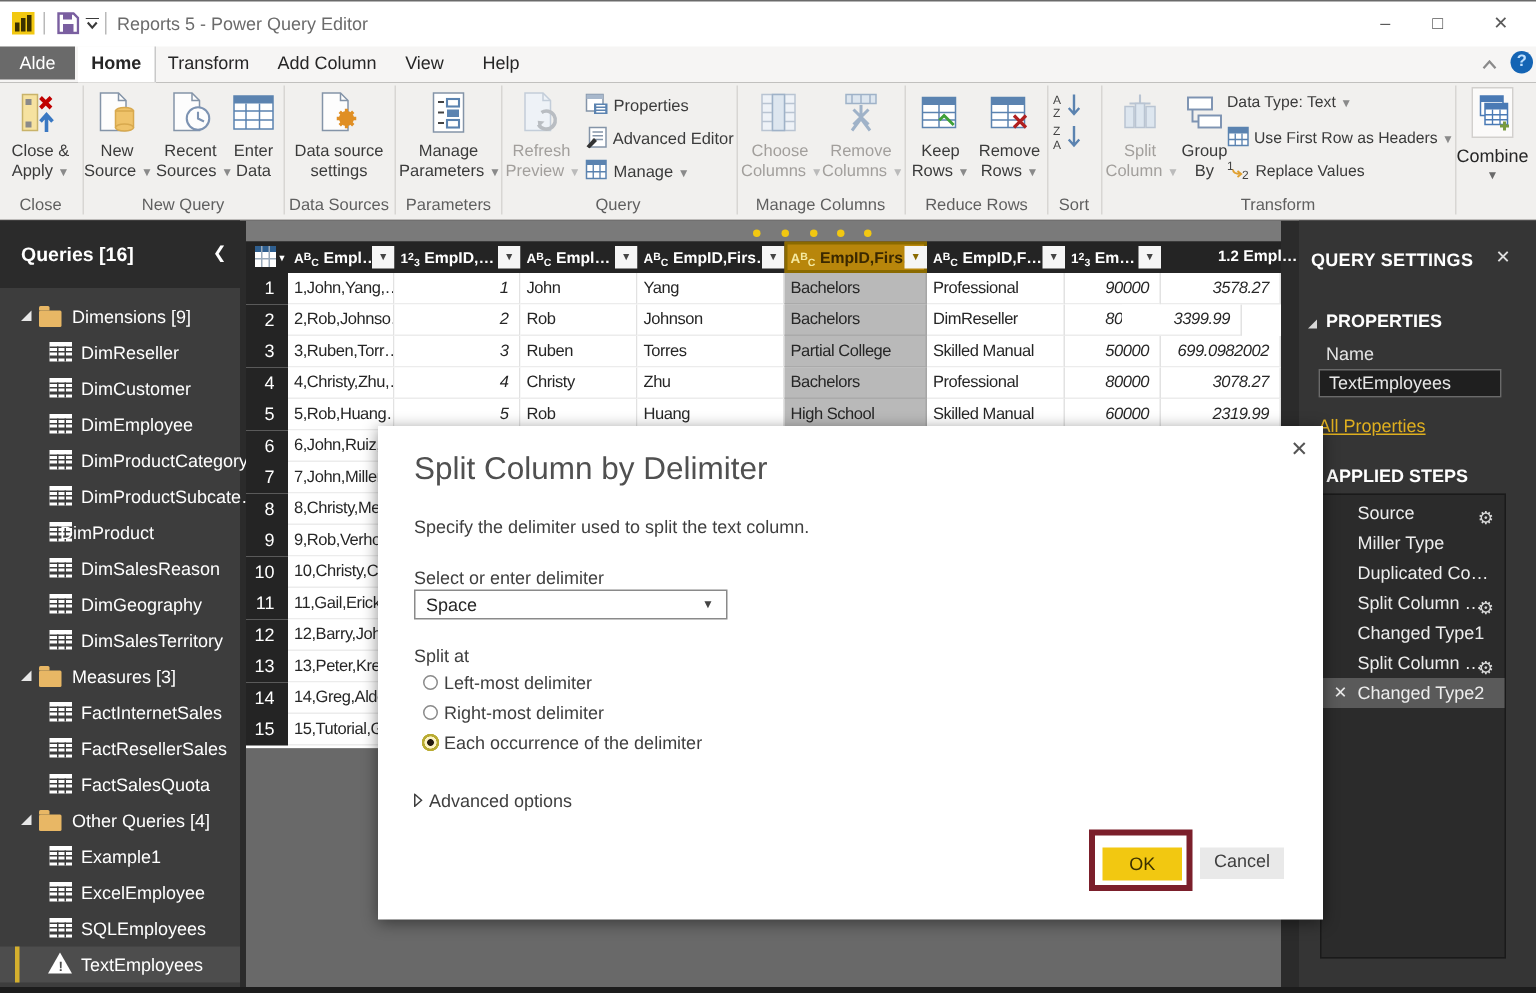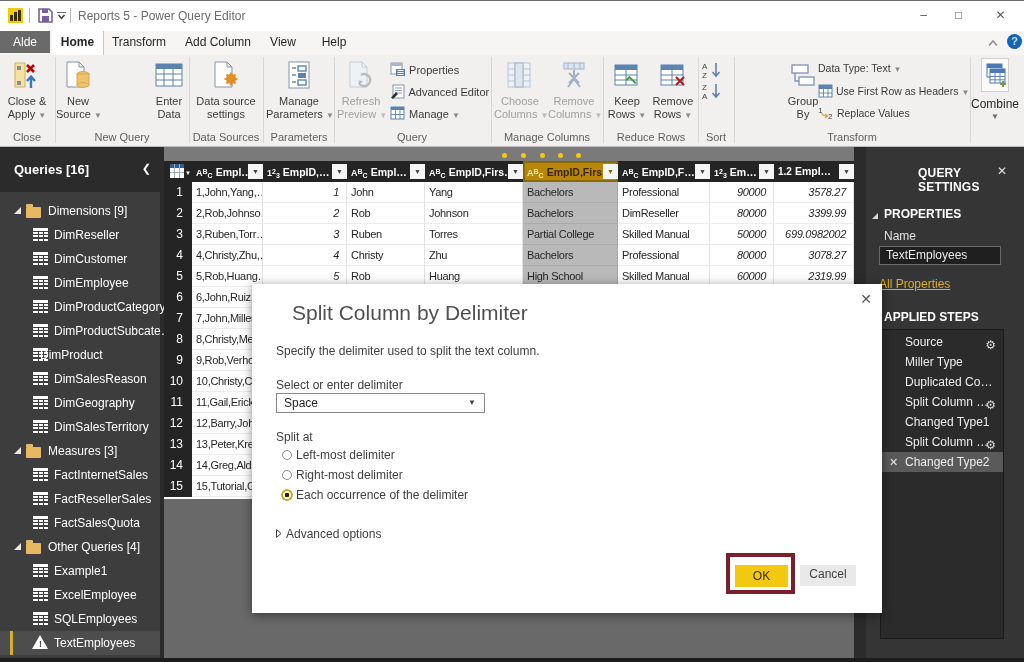--- a/index.html
+++ b/index.html
@@ -63,36 +63,36 @@
 #rows { left:164px; top:35px; width:690px; height:317px; background:#ffffff; }
 .rnum { position:absolute; left:0; width:28px; height:21px; background:#242424; color:#fff; font-size:12px; text-align:right; padding-right:9px; line-height:21px; }
 .cell { position:absolute; height:21px; font-size:11px; letter-spacing:-0.3px; color:#262626; line-height:20px; padding-left:4px; border-bottom:1px solid #ececec; border-right:1px solid #e2e2e2; overflow:hidden; white-space:nowrap; background:#fff; }
 .num { text-align:right; font-style:italic; padding-right:7px; padding-left:0; }
 .gray { background:#b9b9b9; border-right-color:#a6a6a6 !important; border-bottom-color:#aaaaaa !important; }
 #belowtable { left:164px; top:352px; width:690px; height:159px; background:#696969; }
 #bottomstrip { left:0; top:511px; width:1024px; height:4px; background:#1c1c1c; }
 
 
 #spanel { left:866px; top:0; width:158px; height:511px; background:#353535; }
-#spanel .hdr { position:absolute; left:8px; top:19px; font-size:12px; font-weight:bold; color:#ffffff; letter-spacing:0.2px;margin-left:44px; }
+#spanel .hdr { position:absolute; left:8px; top:19px; font-size:12px; font-weight:bold; color:#ffffff; letter-spacing:0.2px; }
 #spanel .x { position:absolute; right:17px; top:17px; font-size:12px; color:#e0e0e0; }
 .sec { position:absolute; left:18px; font-size:12px; font-weight:bold; color:#ffffff; }
 .sectri { position:absolute; left:6px; width:0; height:0; border-bottom:6px solid #d8d8d8; border-left:6px solid transparent; }
 #nameinp { position:absolute; left:13px; top:99px; width:122px; height:19px; background:#1f1f1f; border:1px solid #6a6a6a; color:#e8e8e8; font-size:12px; line-height:17px; padding-left:6px; }
 #allprops { position:absolute; left:13px; top:130px; font-size:12px; color:#dfaf1f; text-decoration:underline; }
 #steps { position:absolute; left:14px; top:182px; width:124px; height:310px; background:#2b2b2b; border:1px solid #1a1a1a; }
 .step { position:absolute; left:0; width:100%; height:20px; font-size:12px; color:#ededed; line-height:20px; }
 .step .nm { position:absolute; left:24px; white-space:nowrap; }
 .step .gear { position:absolute; right:7px; top:3px; font-size:12px; color:#d8d8d8; }
 .stepsel { background:#5a5a5a; }
 
 
 #overlaydlg { left:252px; top:284px; width:630px; height:329px; background:#ffffff; box-shadow:0 2px 10px rgba(0,0,0,0.45); }
 #dlg-x { position:absolute; right:10px; top:7px; font-size:14px; color:#555; }
-#dlg-title { position:absolute; left:40px; top:17px; font-size:21px; font-weight:normal; color:#505050; }
+#dlg-title { position:absolute; left:24px; top:17px; font-size:21px; font-weight:normal; color:#505050; }
 #dlg-desc { position:absolute; left:24px; top:60px; font-size:12px; color:#3f3f3f; }
 #dlg-lbl1 { position:absolute; left:24px; top:94px; font-size:12px; color:#3f3f3f; }
 #dlg-combo { position:absolute; left:24px; top:109px; width:209px; height:20px; border:1px solid #8a8a8a; font-size:12px; color:#262626; line-height:18px; padding-left:7px; }
 #dlg-combo .ar { position:absolute; right:8px; top:0; font-size:8px; color:#444; line-height:18px; }
 #dlg-lbl2 { position:absolute; left:24px; top:146px; font-size:12px; color:#3f3f3f; }
 .radio { position:absolute; left:30px; width:10px; height:10px; border:1px solid #8a8a8a; border-radius:50%; background:#fff; }
 .rlbl { position:absolute; left:44px; font-size:12px; color:#3f3f3f; }
 #r3 { border:none; width:12px; height:12px; background:radial-gradient(circle at 6px 6px, #241a10 0 2px, #fdf4c3 2.5px 3.9px, #b9ab31 4.2px 5.8px, rgba(255,255,255,0) 6px); }
 #adv { position:absolute; left:34px; top:243px; font-size:12px; color:#3f3f3f; }
 #okwrap { position:absolute; left:474px; top:269px; width:69px; height:41px; border:4px solid #7b1f2b; }
@@ -165,20 +165,31 @@
       <svg width="27" height="30" viewBox="0 0 27 30">
         <path d="M2 1 L14 1 L19 6 L19 26 L2 26 Z" fill="#fdfdfd" stroke="#8494a8"></path>
         <path d="M14 1 L14 6 L19 6" fill="none" stroke="#8494a8"></path>
         <ellipse cx="18" cy="13" rx="6" ry="2.4" fill="#efc36a" stroke="#d8a94e"></ellipse>
         <rect x="12" y="13" width="12" height="11" fill="#efc36a" stroke="#d8a94e"></rect>
         <ellipse cx="18" cy="24" rx="6" ry="2.4" fill="#efc36a" stroke="#d8a94e"></ellipse>
       </svg>
     </div>
     New<br>Source <span class="dd">▼</span>
   </div>
+  <div class="abs rbtn" style="left:104px;width:46px;">
+    <div class="ric" style="width:27px;height:30px;">
+      <svg width="27" height="30" viewBox="0 0 27 30">
+        <path d="M2 1 L14 1 L19 6 L19 26 L2 26 Z" fill="#fdfdfd" stroke="#8494a8"></path>
+        <path d="M14 1 L14 6 L19 6" fill="none" stroke="#8494a8"></path>
+        <circle cx="18" cy="18" r="7.5" fill="#fdfdfd" stroke="#7d93b2" stroke-width="1.4"></circle>
+        <path d="M18 13.5 L18 18 L22 20" stroke="#7d93b2" stroke-width="1.4" fill="none"></path>
+      </svg>
+    </div>
+    Recent<br>Sources <span class="dd">▼</span>
+  </div>
   <div class="abs rbtn" style="left:151px;width:36px;">
     <div class="ric" style="width:28px;height:30px;">
       <svg width="28" height="30" viewBox="0 0 28 30">
         <rect x="1" y="3" width="26" height="22" fill="#fff" stroke="#5b83b0"></rect>
         <rect x="1" y="3" width="26" height="5" fill="#5b83b0"></rect>
         <path d="M1 13 L27 13 M1 19 L27 19 M9 8 L9 25 M18 8 L18 25" stroke="#5b83b0" fill="none"></path>
       </svg>
     </div>
     Enter<br>Data
   </div>
@@ -309,20 +320,32 @@
     </svg>
     <svg width="22" height="18" viewBox="0 0 22 18" style="margin-top:3px;">
       <text x="0" y="8" font-size="8" fill="#444" font-family="Liberation Sans">Z</text>
       <text x="0" y="17" font-size="8" fill="#444" font-family="Liberation Sans">A</text>
       <path d="M14 2 L14 14 M10.5 11 L14 15 L17.5 11" stroke="#5b83b0" stroke-width="1.6" fill="none"></path>
     </svg>
   </div>
   <div class="abs rgl" style="left:698px;width:36px;">Sort</div>
   <div class="abs rsep" style="left:734px;"></div>
 
+  <div class="abs rbtn dis" style="left:737px;width:46px;">
+    <div class="ric" style="width:26px;height:30px;">
+      <svg width="26" height="30" viewBox="0 0 26 30">
+        <path d="M13 2 L13 8" stroke="#b9c4d2" stroke-width="1.4"></path>
+        <path d="M6 8 L20 8" stroke="#b9c4d2" stroke-width="1.4"></path>
+        <rect x="3" y="10" width="6" height="14" fill="#dde6ef" stroke="#b9c4d2"></rect>
+        <rect x="10" y="8" width="6" height="16" fill="#dde6ef" stroke="#b9c4d2"></rect>
+        <rect x="17" y="10" width="6" height="14" fill="#dde6ef" stroke="#b9c4d2"></rect>
+      </svg>
+    </div>
+    Split<br>Column <span class="dd" style="color:#bbb;">▼</span>
+  </div>
   <div class="abs rbtn" style="left:783px;width:40px;">
     <div class="ric" style="width:28px;height:30px;">
       <svg width="28" height="30" viewBox="0 0 28 30">
         <rect x="3" y="4" width="16" height="8" fill="#fff" stroke="#7d93b2" stroke-width="1.3"></rect>
         <rect x="10" y="16" width="15" height="8" fill="#fff" stroke="#7d93b2" stroke-width="1.3"></rect>
         <path d="M6 12 L6 20 L10 20" stroke="#7d93b2" stroke-width="1.3" fill="none"></path>
       </svg>
     </div>
     Group<br>By
   </div>
@@ -552,41 +575,41 @@
         <span style="position:absolute;left:0;right:0;top:8px;height:1px;background:#9ab;"></span>
       </div>
       <span style="position: absolute; left: 21px; top: 9px; font-size: 6px; color: rgb(255, 255, 255);">▼</span>
       <div class="th" style="left: 28px; width: 71px;"><span style="padding-left:4px;" class="typ">A<span style="font-size:7px;vertical-align:2px;">B</span><span style="font-size:7px;vertical-align:-2px;">C</span></span>Empl…<span class="fbtn" style="left: 56px;">▼</span></div>
       <div class="th" style="left: 99px; width: 84px;"><span style="padding-left:4px;" class="typ">1<span style="font-size:7px;vertical-align:2px;">2</span><span style="font-size:7px;vertical-align:-2px;">3</span></span>EmpID,…<span class="fbtn" style="left: 69px;">▼</span></div>
       <div class="th" style="left: 183px; width: 78px;"><span style="padding-left:4px;" class="typ">A<span style="font-size:7px;vertical-align:2px;">B</span><span style="font-size:7px;vertical-align:-2px;">C</span></span>Empl…<span class="fbtn" style="left: 63px;">▼</span></div>
       <div class="th" style="left: 261px; width: 98px;"><span style="padding-left:4px;" class="typ">A<span style="font-size:7px;vertical-align:2px;">B</span><span style="font-size:7px;vertical-align:-2px;">C</span></span>EmpID,Firs…<span class="fbtn" style="left: 83px;">▼</span></div>
       <div class="th" style="left: 359px; width: 95px; background: rgb(184, 134, 11); color: rgb(58, 40, 0); box-shadow: rgb(138, 106, 0) 0px 0px 0px 2px inset;"><span style="padding-left: 4px; color: rgb(245, 233, 160);" class="typ styp">A<span style="font-size:7px;vertical-align:2px;">B</span><span style="font-size:7px;vertical-align:-2px;">C</span></span>EmpID,Firs…<span class="fbtn" style="left: 80px; color: rgb(138, 106, 0);">▼</span></div>
       <div class="th" style="left: 454px; width: 92px;"><span style="padding-left:4px;" class="typ">A<span style="font-size:7px;vertical-align:2px;">B</span><span style="font-size:7px;vertical-align:-2px;">C</span></span>EmpID,F…<span class="fbtn" style="left: 77px;">▼</span></div>
       <div class="th" style="left: 546px; width: 64px;"><span style="padding-left:4px;" class="typ">1<span style="font-size:7px;vertical-align:2px;">2</span><span style="font-size:7px;vertical-align:-2px;">3</span></span>Em…<span class="fbtn" style="left: 49px;">▼</span></div>
-      <div class="th" style="left: 610px; width: 80px;"><span style="padding-left:4px;" class="typ"><span style="font-size:10px;">1.2</span></span>Empl…<span class="fbtn" style="left: 65px;">▼</span></div>
+      <div class="th" style="left: 644px; width: 80px;"><span style="padding-left:4px;" class="typ"><span style="font-size:10px;">1.2</span></span>Empl…<span class="fbtn" style="left: 65px;">▼</span></div>
     </div>
   <div class="abs" id="rows">
       <div class="rnum" style="top: 0px;">1</div>
       <div class="cell" style="left: 28px; top: 0px; width: 71px;">1,John,Yang,…</div>
       <div class="cell num" style="left: 99px; top: 0px; width: 84px;">1</div>
       <div class="cell" style="left: 183px; top: 0px; width: 78px;">John</div>
       <div class="cell" style="left: 261px; top: 0px; width: 98px;">Yang</div>
       <div class="cell gray" style="left: 359px; top: 0px; width: 95px;">Bachelors</div>
       <div class="cell" style="left: 454px; top: 0px; width: 92px;">Professional</div>
       <div class="cell num" style="left: 546px; top: 0px; width: 64px;">90000</div>
       <div class="cell num" style="left: 610px; top: 0px; width: 80px;">3578.27</div>
       <div class="rnum" style="top: 21px;">2</div>
       <div class="cell" style="left: 28px; top: 21px; width: 71px;">2,Rob,Johnso…</div>
       <div class="cell num" style="left: 99px; top: 21px; width: 84px;">2</div>
       <div class="cell" style="left: 183px; top: 21px; width: 78px;">Rob</div>
       <div class="cell" style="left: 261px; top: 21px; width: 98px;">Johnson</div>
       <div class="cell gray" style="left: 359px; top: 21px; width: 95px;">Bachelors</div>
       <div class="cell" style="left: 454px; top: 21px; width: 92px;">DimReseller</div>
       <div class="cell num" style="left: 546px; top: 21px; width: 64px;">80000</div>
-      <div class="cell num" style="left: 610px; top: 21px; width: 80px;">3399.99</div>
+      <div class="cell num" style="left: 584px; top: 21px; width: 80px;">3399.99</div>
       <div class="rnum" style="top: 42px;">3</div>
       <div class="cell" style="left: 28px; top: 42px; width: 71px;">3,Ruben,Torr…</div>
       <div class="cell num" style="left: 99px; top: 42px; width: 84px;">3</div>
       <div class="cell" style="left: 183px; top: 42px; width: 78px;">Ruben</div>
       <div class="cell" style="left: 261px; top: 42px; width: 98px;">Torres</div>
       <div class="cell gray" style="left: 359px; top: 42px; width: 95px;">Partial College</div>
       <div class="cell" style="left: 454px; top: 42px; width: 92px;">Skilled Manual</div>
       <div class="cell num" style="left: 546px; top: 42px; width: 64px;">50000</div>
       <div class="cell num" style="left: 610px; top: 42px; width: 80px;">699.0982002</div>
       <div class="rnum" style="top: 63px;">4</div>

